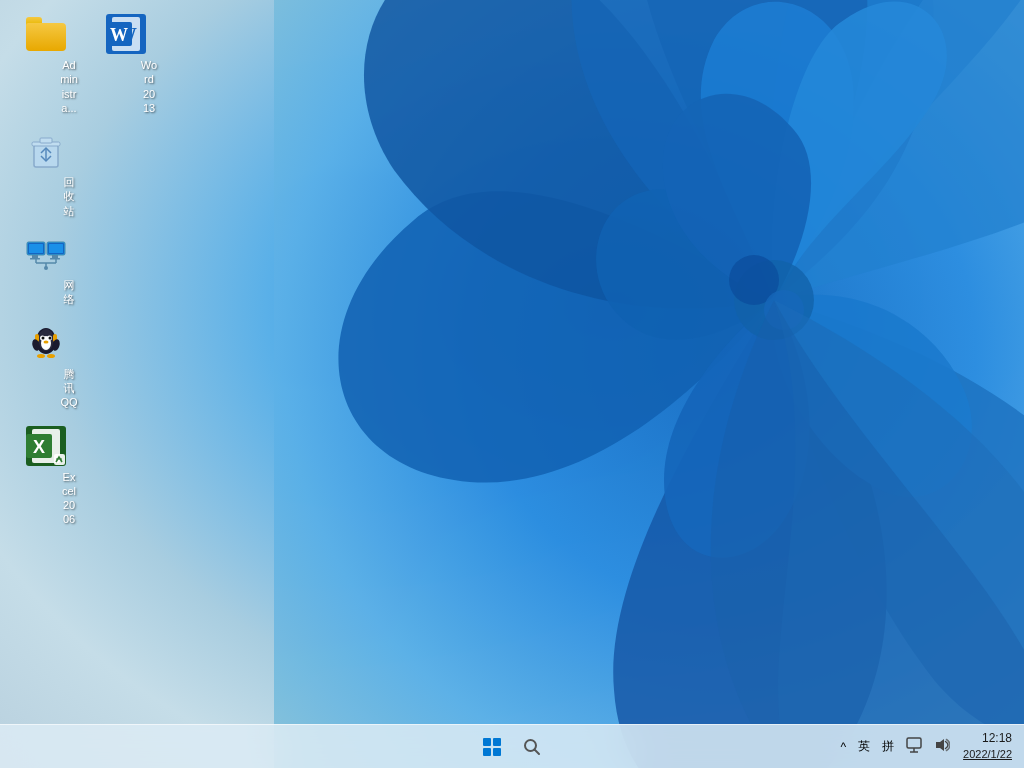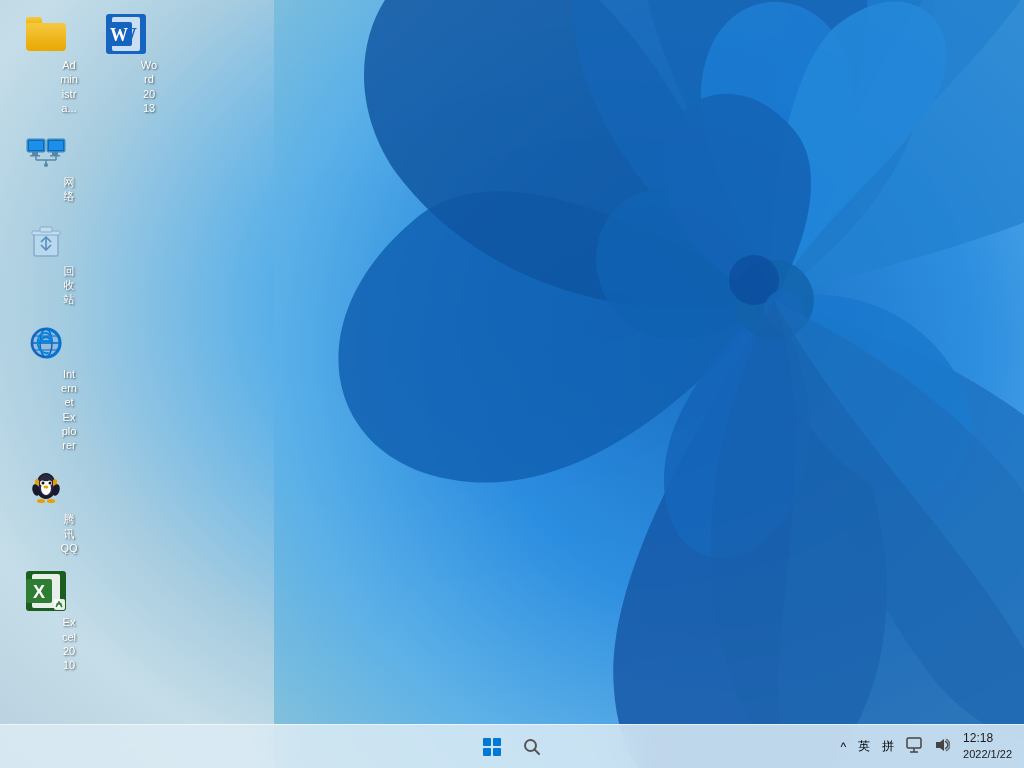--- a/index.html
+++ b/index.html
@@ -168,35 +168,36 @@
     .tray-icon {
       padding: 2px 3px;
       cursor: pointer;
       border-radius: 3px;
       font-size: 12px;
     }
 
     .clock-area {
       display: flex;
       flex-direction: column;
-      align-items: flex-start;
+      align-items: flex-end;
       cursor: pointer;
       padding: 2px 4px;
       border-radius: 4px;
       line-height: 1.4;
     }
 
     .clock-time {
       font-size: 12px;
       color: #1a1a1a;
       font-weight: 400;
     }
     .clock-date {
       font-size: 11px;
       color: #1a1a1a;
+      text-decoration: underline;
     }
 
     
     .word-svg {
       width: 40px;
       height: 40px;
     }
 
     
     .excel-svg {
@@ -300,20 +301,36 @@
         </div>
         <div class="icon-label">Word 2013</div>
       </div>
     </div>
 
 
     <div class="desktop-icon">
       <div class="icon-img">
         <svg width="40" height="40" viewBox="0 0 40 40">
 
+          <rect x="8" y="14" width="24" height="22" rx="2" fill="#b8d8ee" stroke="#88aacc" stroke-width="1.5"></rect>
+          <rect x="6" y="11" width="28" height="4" rx="1.5" fill="#c0ddf0" stroke="#88aacc" stroke-width="1"></rect>
+          <rect x="14" y="7" width="12" height="5" rx="1" fill="#c0ddf0" stroke="#88aacc" stroke-width="1"></rect>
+
+          <path d="M15,22 L20,17 L25,22" fill="none" stroke="#5588bb" stroke-width="1.5"></path>
+          <path d="M25,25 L20,30 L15,25" fill="none" stroke="#5588bb" stroke-width="1.5"></path>
+          <path d="M20,17 L20,30" fill="none" stroke="#5588bb" stroke-width="1.5"></path>
+        </svg>
+      </div>
+      <div class="icon-label">回收站</div>
+    </div>
+
+    <div class="desktop-icon">
+      <div class="icon-img">
+        <svg width="40" height="40" viewBox="0 0 40 40">
+
           <rect x="1" y="8" width="18" height="13" rx="1.5" fill="#1a8fe0" stroke="#4488aa" stroke-width="1"></rect>
           <rect x="2" y="9" width="16" height="11" rx="1" fill="#1565c0"></rect>
           <rect x="3" y="10" width="14" height="9" rx="0.5" fill="#1a90e8"></rect>
           <rect x="6" y="21" width="6" height="3" fill="#5588aa"></rect>
           <rect x="4" y="24" width="10" height="1.5" rx="0.5" fill="#5588aa"></rect>
 
           <rect x="21" y="8" width="18" height="13" rx="1.5" fill="#1a8fe0" stroke="#4488aa" stroke-width="1"></rect>
           <rect x="22" y="9" width="16" height="11" rx="1" fill="#1565c0"></rect>
           <rect x="23" y="10" width="14" height="9" rx="0.5" fill="#1a90e8"></rect>
           <rect x="26" y="21" width="6" height="3" fill="#5588aa"></rect>
@@ -322,55 +339,20 @@
           <line x1="10" y1="21" x2="10" y2="29" stroke="#5588aa" stroke-width="1.5"></line>
           <line x1="30" y1="21" x2="30" y2="29" stroke="#5588aa" stroke-width="1.5"></line>
           <line x1="10" y1="29" x2="30" y2="29" stroke="#5588aa" stroke-width="1.5"></line>
           <line x1="20" y1="29" x2="20" y2="34" stroke="#5588aa" stroke-width="1.5"></line>
           <circle cx="20" cy="34" r="2" fill="#5588aa"></circle>
         </svg>
       </div>
       <div class="icon-label">网络</div>
     </div>
 
-    <div class="desktop-icon">
-      <div class="icon-img">
-        <svg width="40" height="40" viewBox="0 0 40 40">
-
-          <rect x="8" y="14" width="24" height="22" rx="2" fill="#b8d8ee" stroke="#88aacc" stroke-width="1.5"></rect>
-          <rect x="6" y="11" width="28" height="4" rx="1.5" fill="#c0ddf0" stroke="#88aacc" stroke-width="1"></rect>
-          <rect x="14" y="7" width="12" height="5" rx="1" fill="#c0ddf0" stroke="#88aacc" stroke-width="1"></rect>
-
-          <path d="M15,22 L20,17 L25,22" fill="none" stroke="#5588bb" stroke-width="1.5"></path>
-          <path d="M25,25 L20,30 L15,25" fill="none" stroke="#5588bb" stroke-width="1.5"></path>
-          <path d="M20,17 L20,30" fill="none" stroke="#5588bb" stroke-width="1.5"></path>
-        </svg>
-      </div>
-      <div class="icon-label">回收站</div>
-    </div>
-
-    <div class="desktop-icon">
-      <div class="icon-img">
-        <svg width="40" height="40" viewBox="0 0 40 40">
-          <circle cx="20" cy="20" r="16" fill="#1565c0" opacity="0.15"></circle>
-          <circle cx="20" cy="20" r="14" fill="none" stroke="#1565c0" stroke-width="2.5"></circle>
-
-          <ellipse cx="20" cy="20" rx="6" ry="14" fill="none" stroke="#1565c0" stroke-width="1.5"></ellipse>
-          <line x1="6" y1="20" x2="34" y2="20" stroke="#1565c0" stroke-width="1.5"></line>
-          <line x1="8" y1="13" x2="32" y2="13" stroke="#1565c0" stroke-width="1"></line>
-          <line x1="8" y1="27" x2="32" y2="27" stroke="#1565c0" stroke-width="1"></line>
-
-          <path d="M20,6 C26,6 34,10 34,20 C34,26 30,34 20,34" fill="none" stroke="#0078d4" stroke-width="3" opacity="0.8"></path>
-          <path d="M14,20 C14,18 16,14 20,14 C24,14 26,18 26,20" fill="none" stroke="#0078d4" stroke-width="2.5" opacity="0.9"></path>
-
-          <path d="M12,18 L26,18 C26,13 22,9 18,10 C13,11 11,16 12,22 C13,27 17,31 22,30" fill="none" stroke="#0088e8" stroke-width="2" stroke-linecap="round"></path>
-        </svg>
-      </div>
-      <div class="icon-label">Internet Explorer</div>
-    </div>
 
     <div class="desktop-icon">
       <div class="icon-img">
         <svg width="40" height="40" viewBox="0 0 40 40">
 
           <ellipse cx="20" cy="18" rx="10" ry="13" fill="#1a1a2e"></ellipse>
           <ellipse cx="20" cy="17" rx="8" ry="11" fill="#2a2a3e"></ellipse>
 
           <ellipse cx="20" cy="20" rx="5" ry="7" fill="white"></ellipse>
 
@@ -400,21 +382,21 @@
           <rect width="40" height="40" rx="3" fill="#1b5e20"></rect>
           <rect x="6" y="3" width="28" height="34" rx="2" fill="white" opacity="0.9"></rect>
           <rect x="0" y="8" width="26" height="24" rx="2" fill="#2e7d32"></rect>
           <text x="13" y="27" text-anchor="middle" font-size="18" font-weight="bold" fill="white" font-family="sans-serif">X</text>
 
           <rect x="28" y="28" width="11" height="11" rx="2" fill="white" opacity="0.9"></rect>
           <path d="M30,36 L33,31 L36,36" fill="none" stroke="#2e7d32" stroke-width="1.5"></path>
           <line x1="30" y1="33" x2="36" y2="33" stroke="#2e7d32" stroke-width="1"></line>
         </svg>
       </div>
-      <div class="icon-label">Excel 2010</div>
+      <div class="icon-label">Excel 2006</div>
     </div>
   </div>
 
   <div class="taskbar">
     <div class="taskbar-left">
     </div>
 
     <div class="taskbar-center">
 
       <div class="start-btn">

